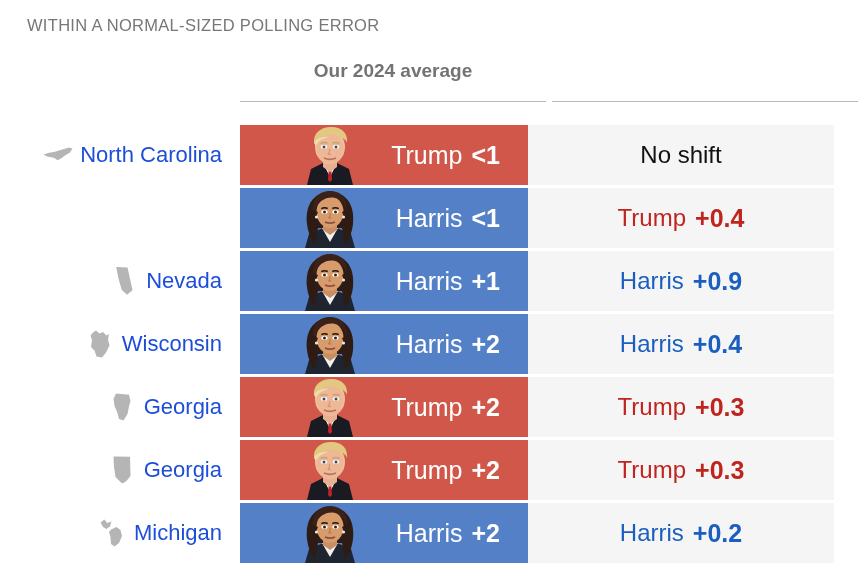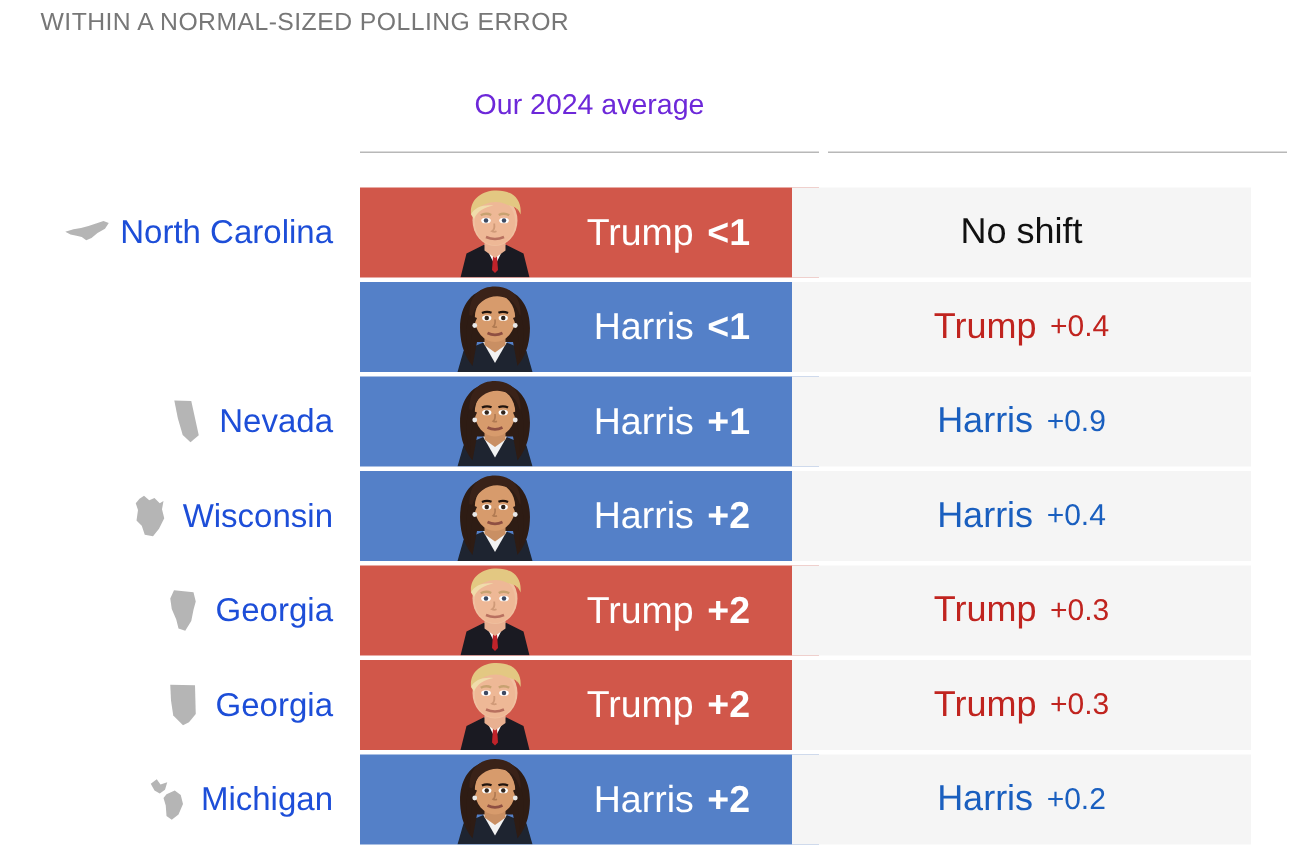--- a/index.html
+++ b/index.html
@@ -14,41 +14,41 @@
     position: relative;
     width: 865px;
     height: 576px;
     background: #ffffff;
   }
 
   
   .kicker {
     position: absolute;
     left: 27px;
-    top: 6px;
+    top: 16px;
     font-size: 16.5px;
     letter-spacing: 0.3px;
     color: #777777;
     font-weight: 400;
     white-space: nowrap;
   }
 
   
   .col-head {
     position: absolute;
     top: 60px;
     text-align: center;
     font-size: 19px;
     white-space: nowrap;
   }
   .col-head-avg {
     left: 240px;
     width: 306px;
-    font-weight: normal;
-    color: #6d28d9;
+    font-weight: bold;
+    color: #737373;
   }
   .col-head-shift {
     left: 552px;
     width: 306px;
     font-weight: 400;
     color: #8a8a8a;
   }
   .rule {
     position: absolute;
     top: 101px;
@@ -144,21 +144,21 @@
     width: 306px;
     height: 60px;
     background: #f5f5f5;
     display: flex;
     align-items: center;
     justify-content: center;
     gap: 9px;
     white-space: nowrap;
   }
   .shift-name { font-size: 24px; font-weight: 400; }
-  .shift-val  { font-size: 20px; font-weight: normal; }
+  .shift-val  { font-size: 25px; font-weight: bold; }
   .shift-none { font-size: 24px; font-weight: 400; color: #111111; }
   .sh-rep { color: #c0241f; }
   .sh-dem { color: #1a5fbf; }
 </style>
 </head>
 <body>
 
 <div class="page">
 
   <div class="kicker">WITHIN A NORMAL-SIZED POLLING ERROR</div>

